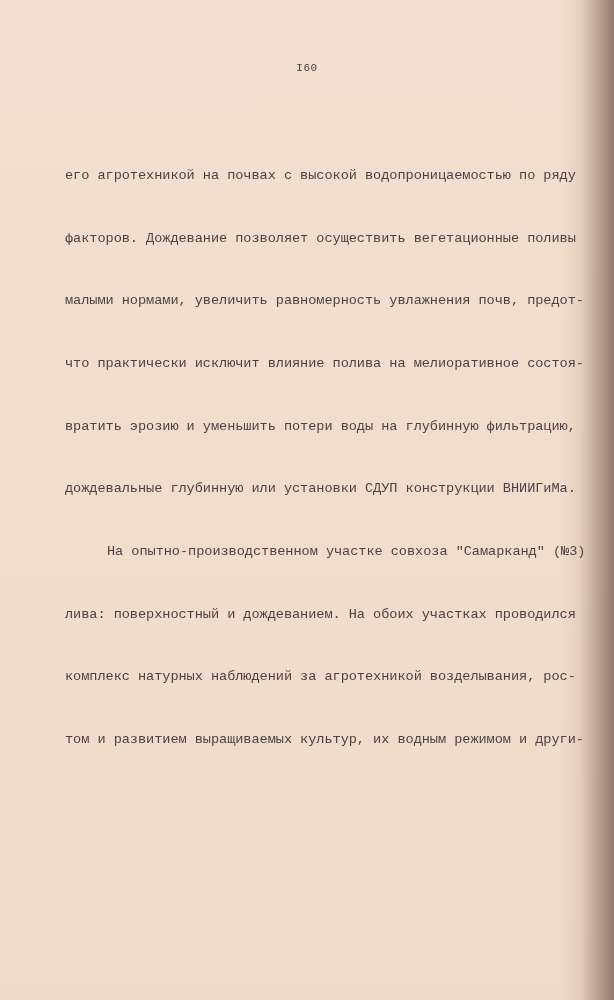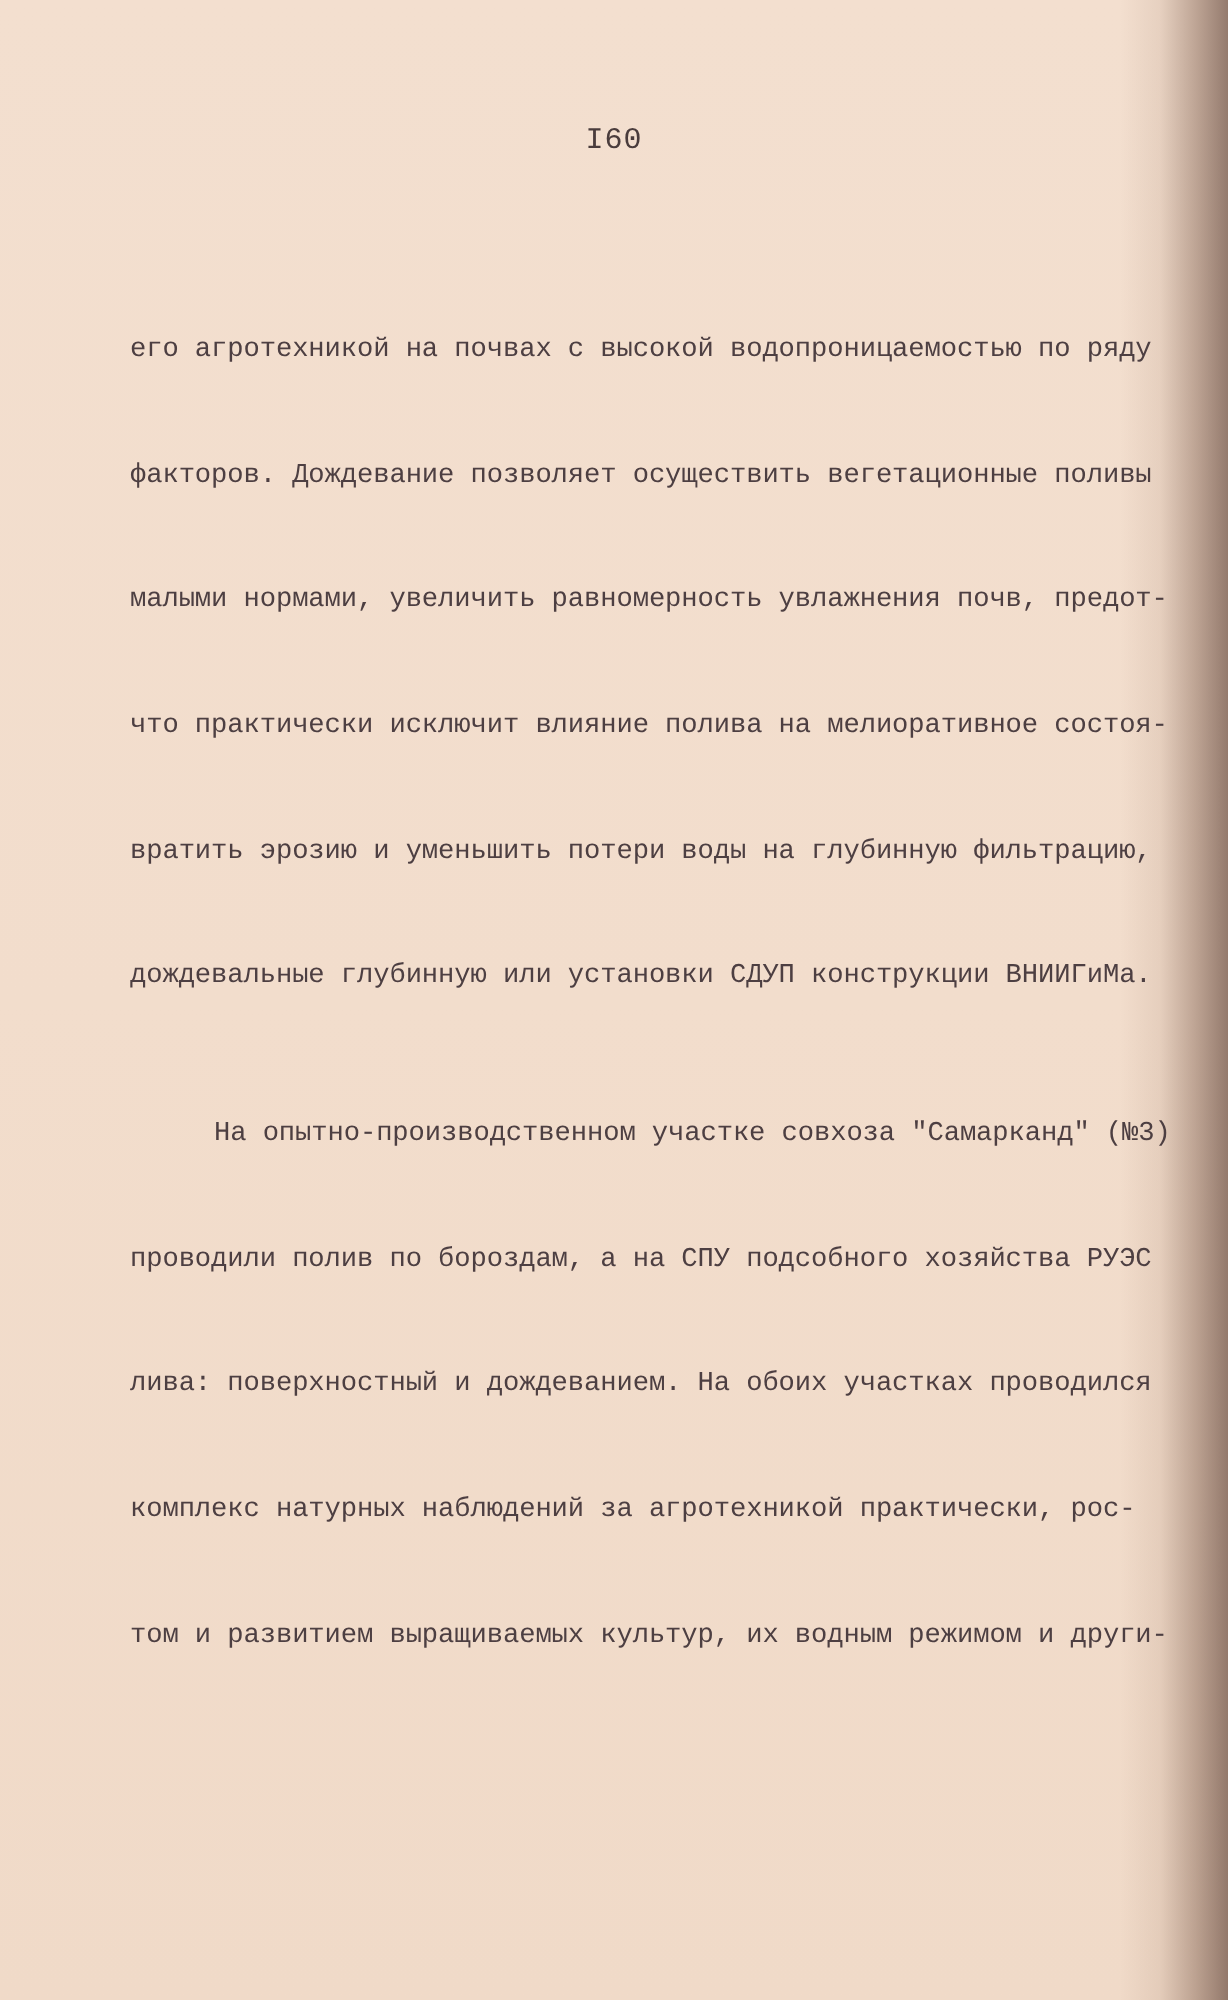--- a/index.html
+++ b/index.html
@@ -22,21 +22,21 @@
         linear-gradient(to right, rgba(0,0,0,0) 0px, rgba(0,0,0,0) 560px, rgba(120,80,60,0.10) 580px, rgba(90,55,40,0.35) 598px, rgba(70,40,30,0.55) 614px),
         linear-gradient(to bottom, #f3dfcf 0%, #f2ddcc 50%, #f0dac8 100%);
     }
     .page-number {
       position: absolute;
       top: 62px;
       left: 0;
       width: 614px;
       text-align: center;
       font-family: "Liberation Mono", "DejaVu Sans Mono", monospace;
-      font-size: 15px;
+      font-size: 11px;
       color: #4a3c3c;
       letter-spacing: 0.5px;
     }
     .body-text {
       position: absolute;
       top: 124px;
       left: 65px;
       width: 540px;
       font-family: "Liberation Mono", "DejaVu Sans Mono", monospace;
       font-size: 13.6px;
@@ -44,40 +44,38 @@
       color: #4d3f42;
       white-space: pre;
       letter-spacing: -0.05px;
     }
     .line {
       display: block;
       height: 20.9px;
     }
     .line.indent {
       padding-left: 42px;
-      margin-top: 16px;
     }
   </style>
 </head>
 <body>
 
 <div class="page">
   <div class="page-number">I60</div>
 
   <div class="body-text">
     <span class="line">его агротехникой на почвах с высокой водопроницаемостью по ряду</span>
     <span class="line">факторов. Дождевание позволяет осуществить вегетационные поливы</span>
     <span class="line">малыми нормами, увеличить равномерность увлажнения почв, предот-</span>
     <span class="line">что практически исключит влияние полива на мелиоративное состоя-</span>
     <span class="line">вратить эрозию и уменьшить потери воды на глубинную фильтрацию,</span>
     <span class="line">дождевальные глубинную или установки СДУП конструкции ВНИИГиМа.</span>
     <span class="line indent">На опытно-производственном участке совхоза "Самарканд" (№3)</span>
-    <span class="line">проводили полив по бороздам, а на СПУ подсобного хозяйства РУЭС</span>
     <span class="line">лива: поверхностный и дождеванием. На обоих участках проводился</span>
-    <span class="line">комплекс натурных наблюдений за агротехникой практически, рос-</span>
+    <span class="line">комплекс натурных наблюдений за агротехникой возделывания, рос-</span>
     <span class="line">том и развитием выращиваемых культур, их водным режимом и други-</span>
     
     
     
     
     
     
     
     
     

